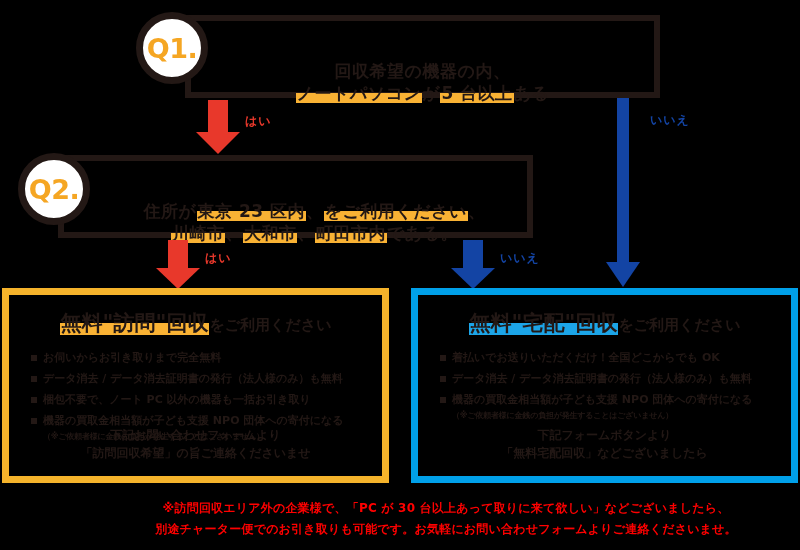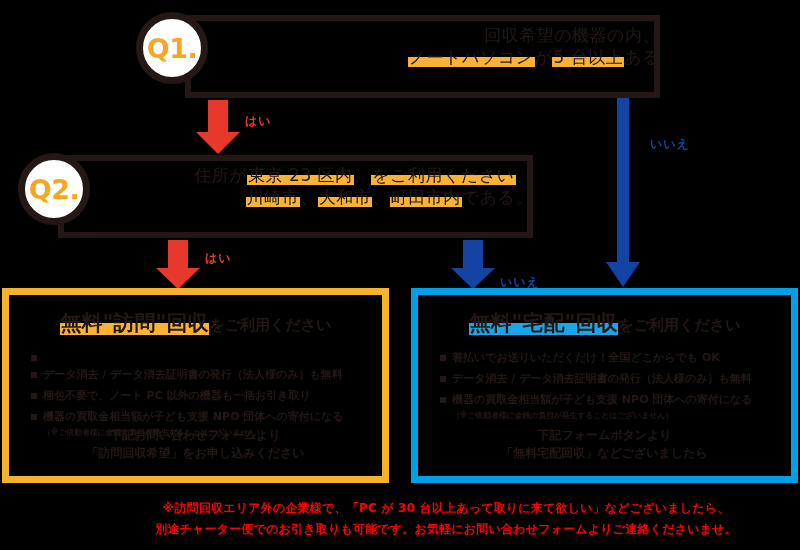--- a/index.html
+++ b/index.html
@@ -29,26 +29,27 @@
     box-sizing: border-box;
     border: 6px solid #231815;
     background: #000000;
   }
   #q1-box { left: 185px; top: 15px;  width: 475px; height: 83px; }
   #q2-box { left: 58px;  top: 155px; width: 475px; height: 83px; }
 
   .q-text {
     position: absolute;
     box-sizing: border-box;
-    text-align: right;
-    font-weight: 400;
+    text-align: center;
+    font-weight: 700;
     color: #231815;
     line-height: 1.30;
     letter-spacing: 0.5px;
     white-space: nowrap;
+    margin-top: 36px;
   }
   #q1-text {
     left: 185px; top: 24px; width: 475px;
     font-size: 17px;
   }
   #q2-text {
     left: 96px; top: 164px; width: 437px;
     font-size: 17px;
   }
   .q-line { display: block; }
@@ -87,21 +88,21 @@
     position: absolute;
   }
   .arrow-label {
     position: absolute;
     font-size: 12px;
     font-weight: 700;
     white-space: nowrap;
     letter-spacing: 1px;
   }
   .lbl-yes { color: #E8382B; }
-  .lbl-no  { color: #1344A4; margin-top: 24px; }
+  .lbl-no  { color: #1344A4; }
 
   
   .panel {
     position: absolute;
     box-sizing: border-box;
     background: #000000;
   }
   #panel-visit {
     left: 2px; top: 288px; width: 387px; height: 195px;
     border: 7px solid #F5B32B;
@@ -232,20 +233,21 @@
   </svg>
   <div class="arrow-label lbl-no" style="left:500px; top:250px;">いいえ</div>
 
   <div class="panel" id="panel-visit">
     <div class="panel-head"><span class="big mk">無料"訪問"回収</span><span>をご利用ください</span></div>
 
     <div class="bullets">
       <div>
         <div class="bullet-row">
           <span class="bullet-sq"></span>
+          <span>お伺いからお引き取りまで完全無料</span>
         </div>
       </div>
       <div>
         <div class="bullet-row">
           <span class="bullet-sq"></span>
           <span>データ消去 / データ消去証明書の発行（法人様のみ）も無料</span>
         </div>
       </div>
       <div>
         <div class="bullet-row">
@@ -257,21 +259,21 @@
         <div class="bullet-row">
           <span class="bullet-sq"></span>
           <span>機器の買取金相当額が子ども支援 NPO 団体への寄付になる</span>
         </div>
         <div class="bullet-note">（※ご依頼者様に金銭の負担が発生することはございません）</div>
       </div>
     </div>
 
     <div class="panel-cta">
       <div>下記お問い合わせフォームより</div>
-      <div>「訪問回収希望」をお申し込みください</div>
+      <div>「訪問回収希望」の旨ご連絡くださいませ</div>
     </div>
   </div>
 
   <div class="panel" id="panel-ship">
     <div class="panel-head"><span class="big mk-blue">無料"宅配"回収</span><span>をご利用ください</span></div>
 
     <div class="bullets">
       <div>
         <div class="bullet-row">
           <span class="bullet-sq"></span>

